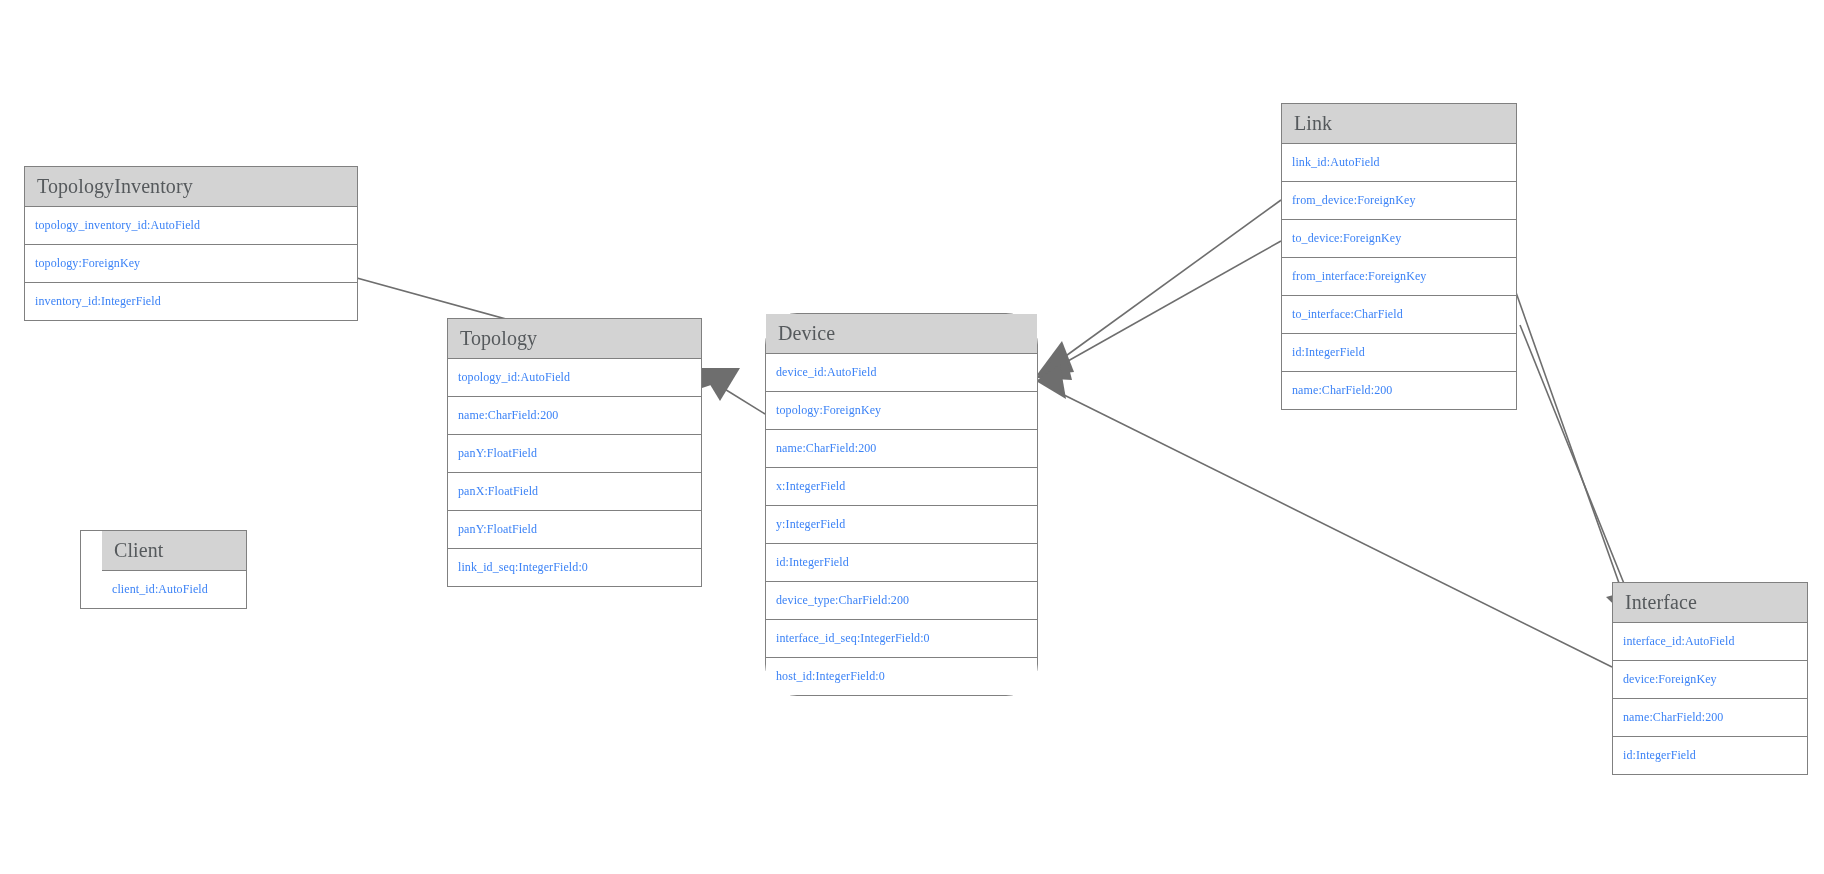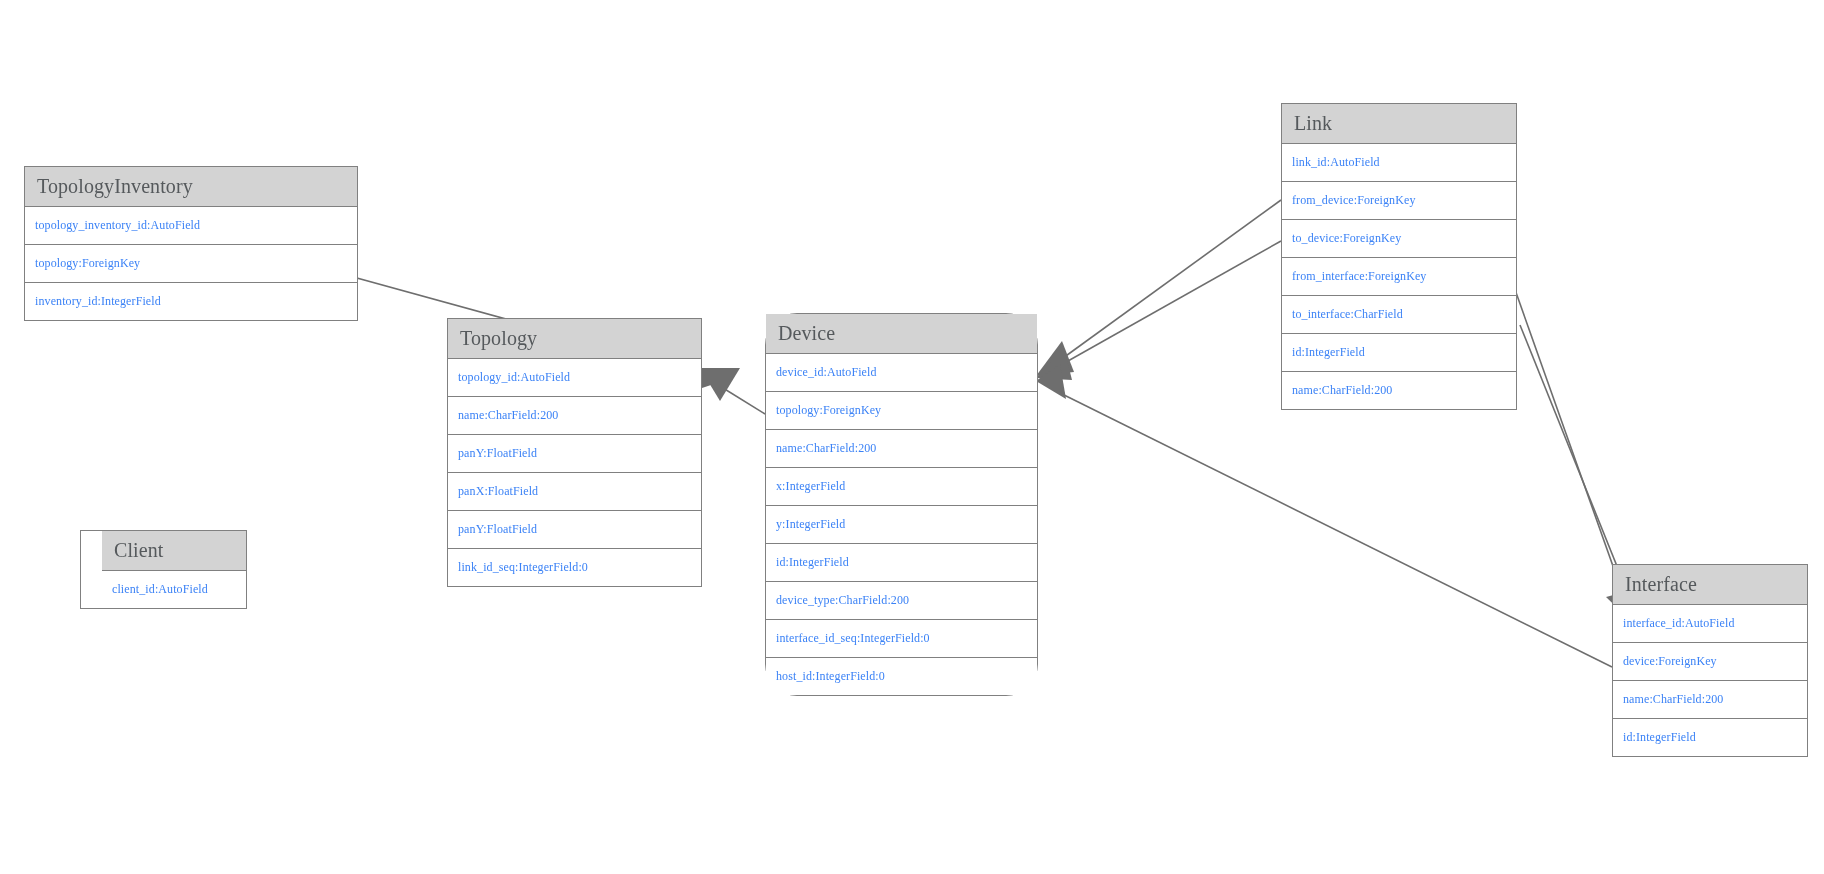--- a/index.html
+++ b/index.html
@@ -144,21 +144,21 @@
     <div class="entity-header">Link</div>
     <div class="entity-field">link_id:AutoField</div>
     <div class="entity-field">from_device:ForeignKey</div>
     <div class="entity-field">to_device:ForeignKey</div>
     <div class="entity-field">from_interface:ForeignKey</div>
     <div class="entity-field">to_interface:CharField</div>
     <div class="entity-field">id:IntegerField</div>
     <div class="entity-field last">name:CharField:200</div>
   </div>
 
-  <div class="entity" style="left:1612px; top:564px; width:196px;">
+  <div class="entity" style="left:1612px; top:582px; width:196px;">
     <div class="entity-header">Interface</div>
     <div class="entity-field">interface_id:AutoField</div>
     <div class="entity-field">device:ForeignKey</div>
     <div class="entity-field">name:CharField:200</div>
     <div class="entity-field last">id:IntegerField</div>
   </div>
 
 </div>
 
 </body></html>

